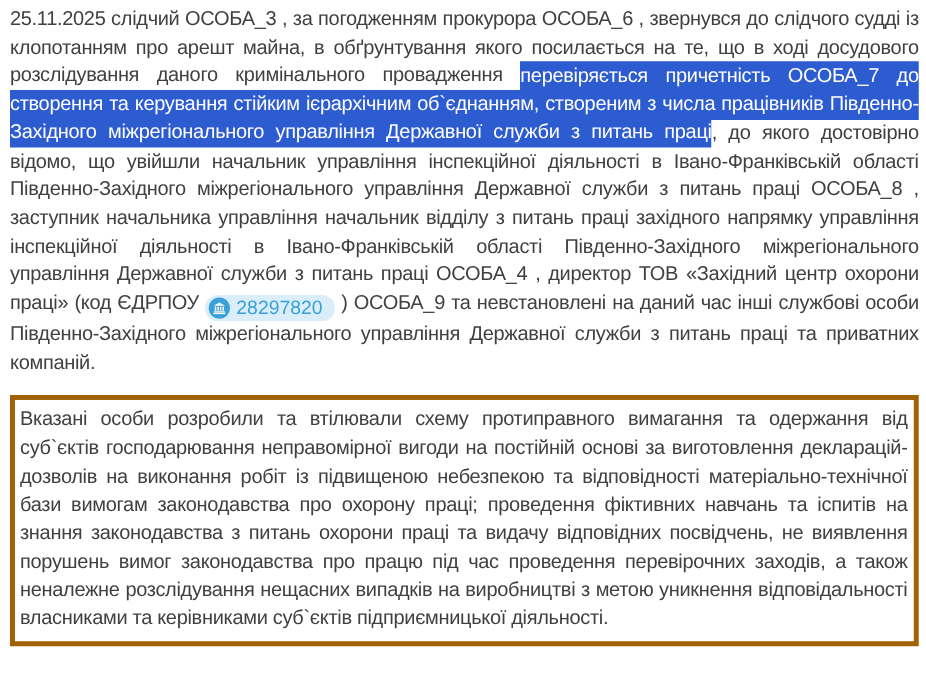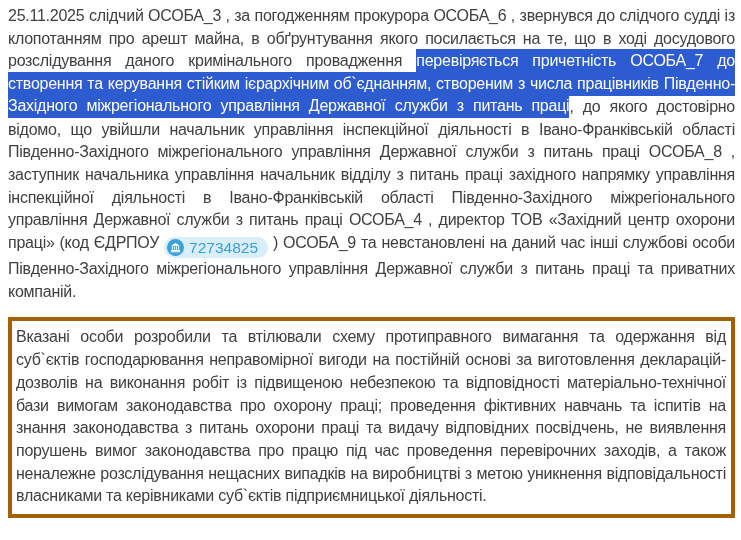--- a/index.html
+++ b/index.html
@@ -77,21 +77,21 @@
           <svg width="11" height="11" viewBox="0 0 24 24" fill="#ffffff" xmlns="http://www.w3.org/2000/svg">
             <polygon points="12,2 2,8 22,8"></polygon>
             <rect x="4" y="9.5" width="2.6" height="7"></rect>
             <rect x="8.5" y="9.5" width="2.6" height="7"></rect>
             <rect x="13" y="9.5" width="2.6" height="7"></rect>
             <rect x="17.5" y="9.5" width="2.6" height="7"></rect>
             <rect x="2.5" y="17.5" width="19" height="2.2"></rect>
             <rect x="1.5" y="20.3" width="21" height="2.2"></rect>
           </svg>
         </span>
-        <span class="code">72734825</span>
+        <span class="code">28297820</span>
       </span><span> ) ОСОБА_9 та невстановлені на даний час інші службові особи Південно-Західного міжрегіонального управління Державної служби з питань праці та приватних компаній.</span>
   </p>
 
   <div class="red-box">
     <p>Вказані особи розробили та втілювали схему протиправного вимагання та одержання від суб`єктів господарювання неправомірної вигоди на постійній основі за виготовлення декларацій-дозволів на виконання робіт із підвищеною небезпекою та відповідності матеріально-технічної бази вимогам законодавства про охорону праці; проведення фіктивних навчань та іспитів на знання законодавства з питань охорони праці та видачу відповідних посвідчень, не виявлення порушень вимог законодавства про працю під час проведення перевірочних заходів, а також неналежне розслідування нещасних випадків на виробництві з метою уникнення відповідальності власниками та керівниками суб`єктів підприємницької діяльності.</p>
   </div>
 
 </div>
 
 </body></html>

